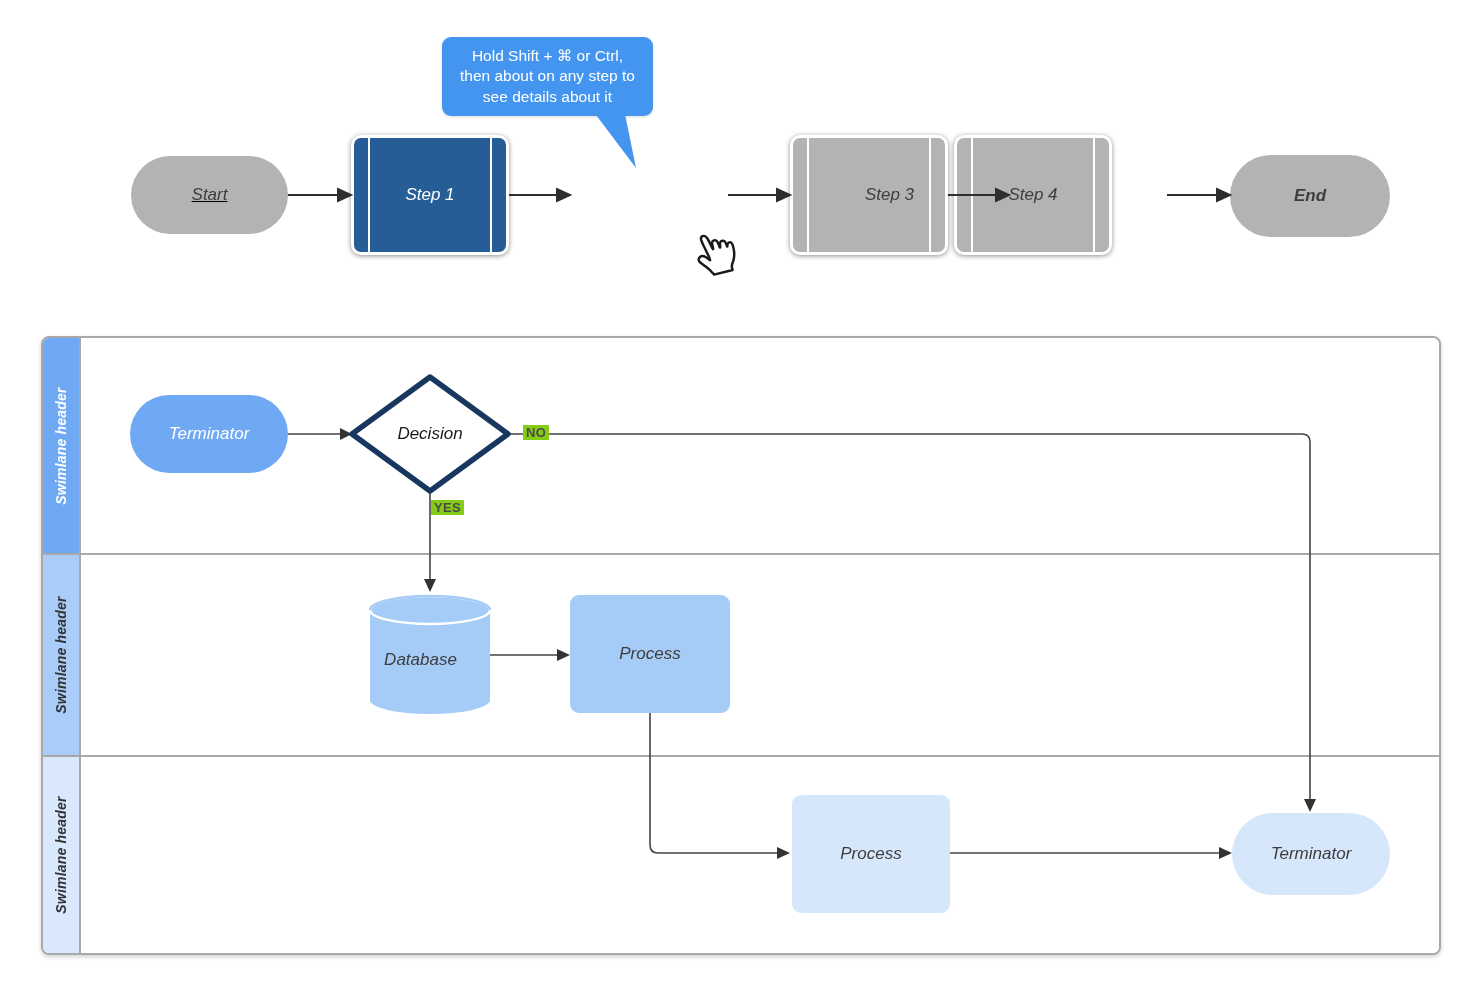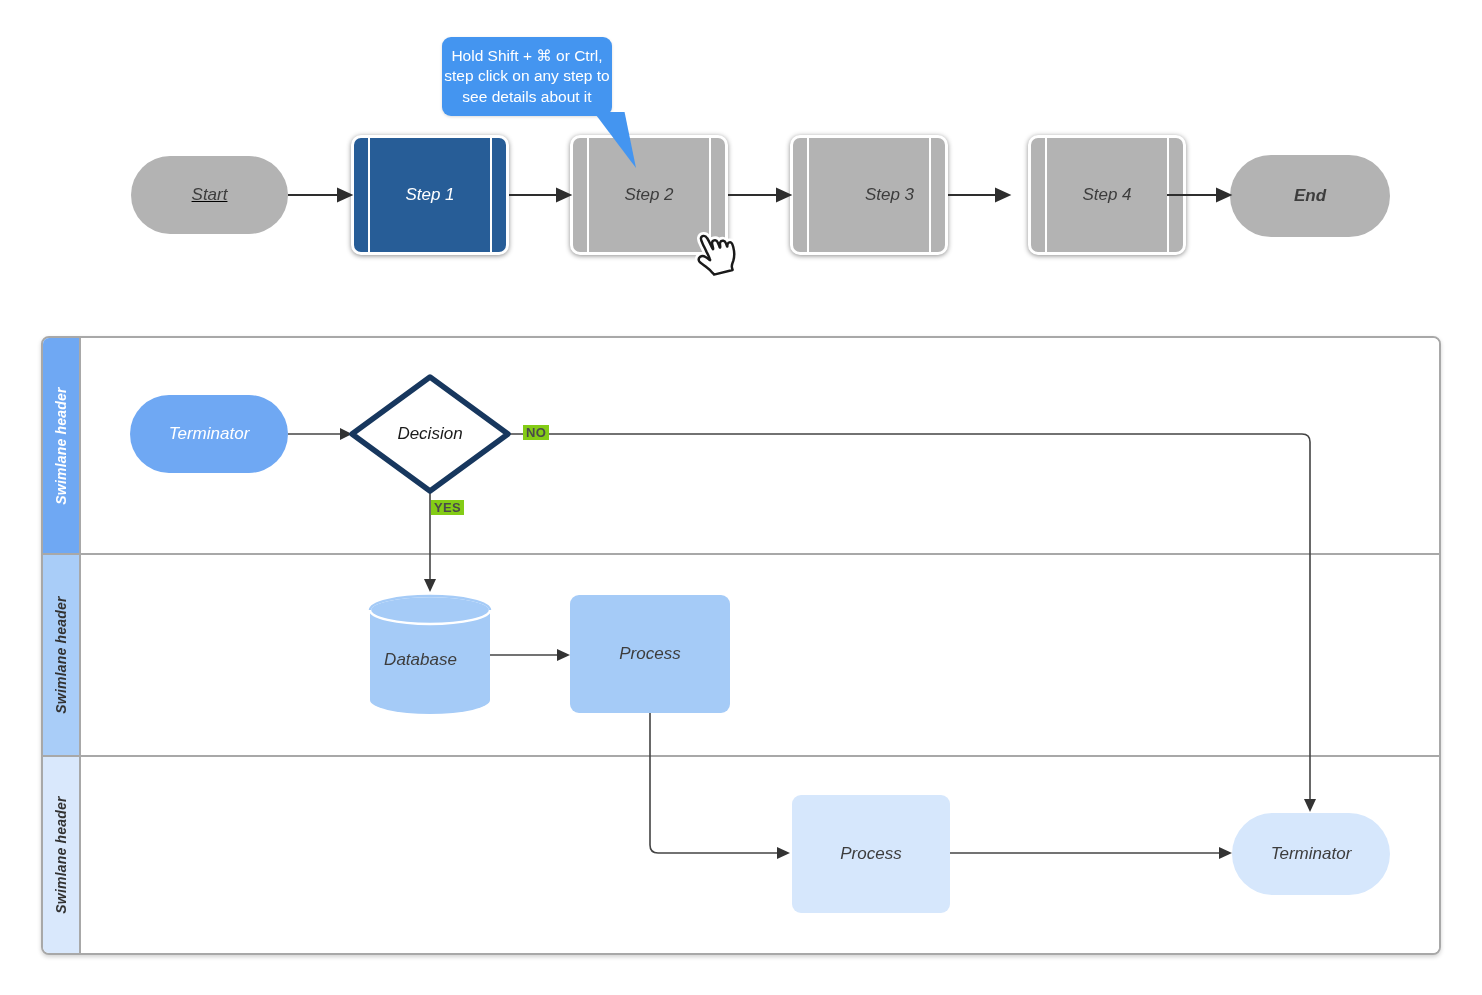--- a/index.html
+++ b/index.html
@@ -23,21 +23,21 @@
     display:flex;align-items:center;justify-content:center;z-index:1;
   }
   .step .vbar{position:absolute;top:0;bottom:0;width:2px;background:#ffffff;}
   .step .vbar.l{left:14px;} .step .vbar.r{right:14px;}
   .step-active{background:#275d97;}
   .step-active .node-label{color:#ffffff;}
   .step-inactive{background:#b3b3b3;}
 
   
   .tooltip{
-    position:absolute;left:442px;top:37px;width:170px;height:79px;
+    position:absolute;left:442px;top:37px;width:211px;height:79px;
     background:#4495f0;border-radius:9px;color:#ffffff;
     display:flex;flex-direction:column;align-items:center;justify-content:center;
     font-size:15.5px;line-height:1.32;text-align:center;z-index:3;
     box-shadow:0 1px 3px rgba(0,0,0,.15);
   }
   .tooltip-tail{
     position:absolute;left:592px;top:112px;width:44px;height:56px;
     background:#4495f0;clip-path:polygon(4% 0,74% 0,100% 100%);z-index:3;
   }
 
@@ -121,33 +121,28 @@
   <div class="pill" style="left:131px;top:156px;width:157px;height:78px;text-decoration:underline;">
     <span class="node-label">Start</span>
   </div>
 
   <div class="step step-active" style="left:351px;top:135px;">
     <div class="vbar l"></div>
     <div class="vbar r"></div>
     <span class="node-label">Step 1</span>
   </div>
 
-  <div class="step step-inactive" style="left:570px;top:135px;">
-    <div class="vbar l"></div>
-    <div class="vbar r"></div>
-    <span class="node-label">Step 2</span>
-  </div>
 
   <div class="step step-inactive" style="left:790px;top:135px;padding-left:41px;">
     <div class="vbar l"></div>
     <div class="vbar r"></div>
     <span class="node-label">Step 3</span>
   </div>
 
-  <div class="step step-inactive" style="left:1028px;top:135px;">
+  <div class="step step-inactive" style="left:954px;top:135px;">
     <div class="vbar l"></div>
     <div class="vbar r"></div>
     <span class="node-label">Step 4</span>
   </div>
 
   <div class="pill" style="left:1230px;top:155px;width:160px;height:82px;font-weight:bold;">
     <span class="node-label">End</span>
   </div>
 
   <div class="pill terminator1">
@@ -211,21 +206,21 @@
     <span class="node-label">Decision</span>
   </div>
   <div class="abs db-label">
     <span class="node-label">Database</span>
   </div>
   <div class="branch-label branch-no">NO</div>
   <div class="branch-label branch-yes">YES</div>
 
   <div class="tooltip">
     <span>Hold Shift + ⌘ or Ctrl,</span>
-    <span>step click on any step to</span>
+    <span>then about on any step to</span>
     <span>see details about it</span>
   </div>
   <div class="tooltip-tail"></div>
 
   <svg class="cursor" width="64" height="76" viewBox="0 0 26 30">
     <g transform="rotate(-14 13 15)">
       <path d="M9.2 24.5 C8.8 23.6 7.9 22.3 7.1 21.3 C6.3 20.3 5.3 19.2 5.1 18.6 C4.9 17.9 5.2 17.2 5.9 16.9 C6.7 16.6 7.4 16.9 8 17.5 C8.4 17.9 8.9 18.6 9.2 19 C9.5 19.4 9.6 19.2 9.5 18.7 C9.4 18 9.2 16.8 8.9 15.6 C8.7 14.5 8.4 13.2 8.2 12.2 C8 11.2 7.8 10.2 8 9.7 C8.2 9.2 8.7 8.9 9.3 9 C9.9 9.1 10.3 9.6 10.5 10.3 C10.8 11.2 11.1 12.6 11.3 13.6 C11.5 14.7 11.7 15.4 11.8 15.1 C11.9 14.7 11.8 13.4 11.9 12.8 C12 12.2 12.4 11.8 13 11.8 C13.6 11.8 14.1 12.2 14.2 12.8 C14.4 13.5 14.4 14.3 14.5 14.9 C14.6 15.4 14.7 15.3 14.8 14.9 C14.9 14.4 14.9 13.6 15.2 13.2 C15.5 12.8 16.1 12.7 16.6 12.9 C17.1 13.1 17.3 13.6 17.4 14.2 C17.5 14.8 17.5 15.7 17.6 15.5 C17.7 15.2 17.8 14.7 18.1 14.4 C18.5 14 19.2 14 19.6 14.5 C19.9 14.9 19.9 15.6 19.9 16.3 C19.9 17 19.8 18.3 19.6 19.2 C19.4 20 19 21 18.6 21.7 C18.1 22.4 17.5 23.2 17.4 23.9 C17.3 24.6 17.4 25.3 17.4 25.3 L9.6 25.3 C9.6 25.3 9.5 25 9.2 24.5 Z" fill="#ffffff" stroke="#ffffff" stroke-width="3.2" stroke-linejoin="round"></path>
       <path d="M9.2 24.5 C8.8 23.6 7.9 22.3 7.1 21.3 C6.3 20.3 5.3 19.2 5.1 18.6 C4.9 17.9 5.2 17.2 5.9 16.9 C6.7 16.6 7.4 16.9 8 17.5 C8.4 17.9 8.9 18.6 9.2 19 C9.5 19.4 9.6 19.2 9.5 18.7 C9.4 18 9.2 16.8 8.9 15.6 C8.7 14.5 8.4 13.2 8.2 12.2 C8 11.2 7.8 10.2 8 9.7 C8.2 9.2 8.7 8.9 9.3 9 C9.9 9.1 10.3 9.6 10.5 10.3 C10.8 11.2 11.1 12.6 11.3 13.6 C11.5 14.7 11.7 15.4 11.8 15.1 C11.9 14.7 11.8 13.4 11.9 12.8 C12 12.2 12.4 11.8 13 11.8 C13.6 11.8 14.1 12.2 14.2 12.8 C14.4 13.5 14.4 14.3 14.5 14.9 C14.6 15.4 14.7 15.3 14.8 14.9 C14.9 14.4 14.9 13.6 15.2 13.2 C15.5 12.8 16.1 12.7 16.6 12.9 C17.1 13.1 17.3 13.6 17.4 14.2 C17.5 14.8 17.5 15.7 17.6 15.5 C17.7 15.2 17.8 14.7 18.1 14.4 C18.5 14 19.2 14 19.6 14.5 C19.9 14.9 19.9 15.6 19.9 16.3 C19.9 17 19.8 18.3 19.6 19.2 C19.4 20 19 21 18.6 21.7 C18.1 22.4 17.5 23.2 17.4 23.9 C17.3 24.6 17.4 25.3 17.4 25.3 L9.6 25.3 C9.6 25.3 9.5 25 9.2 24.5 Z" fill="#ffffff" stroke="#1a1a1a" stroke-width="1" stroke-linejoin="round"></path>
     </g>
   </svg>

